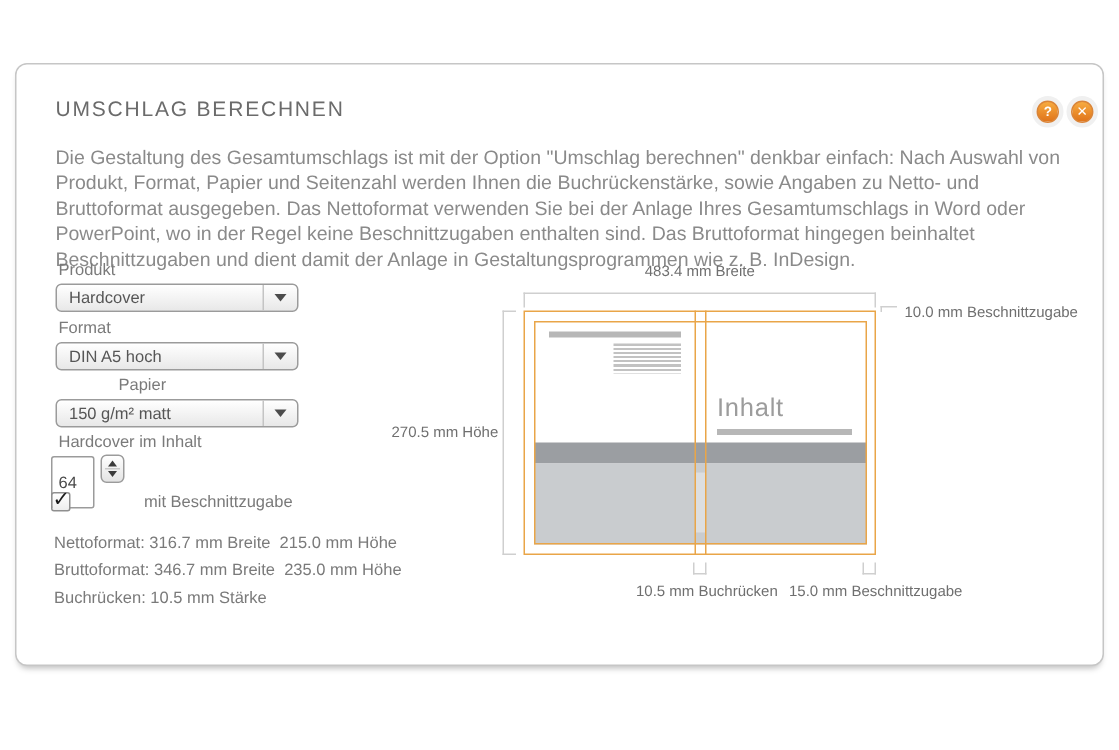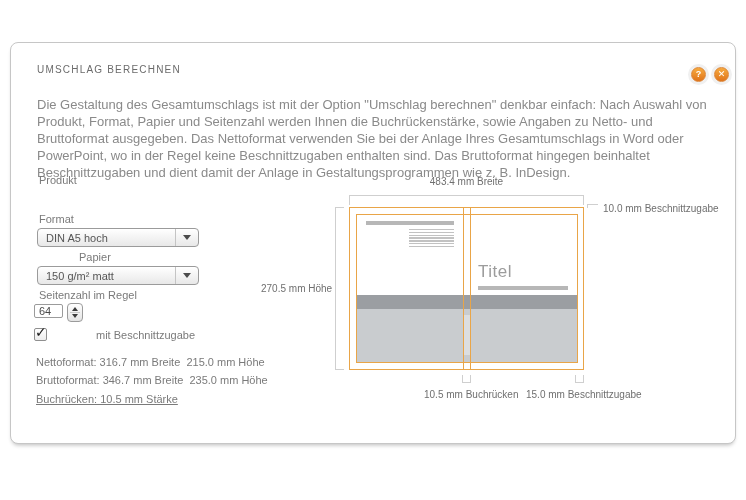--- a/index.html
+++ b/index.html
@@ -8,21 +8,21 @@
   .stage { position:relative; width:746px; height:500px; background:#ffffff; overflow:hidden; }
 
   .panel {
     position:absolute; left:10px; top:42px; width:726px; height:402px;
     background:#ffffff; border:1px solid #c6c6c6; border-radius:8px;
     box-shadow:0 3px 4px -2px rgba(0,0,0,0.28);
   }
 
   .page-title {
     position:absolute; left:26px; top:21px;
-    font-size:10px; font-weight:400; color:#6b6b6b; letter-spacing:1.2px;
+    font-size:14px; font-weight:400; color:#6b6b6b; letter-spacing:1.2px;
   }
 
   .icon-btn {
     position:absolute; top:24px; width:15px; height:15px; border-radius:50%;
     background:linear-gradient(#f7ab40,#e0741a);
     border:1px solid #d9853a;
     box-shadow:0 0 0 3px #f0f0f0;
     color:#ffffff; font-size:9px; font-weight:bold;
     display:flex; align-items:center; justify-content:center;
     cursor:pointer; line-height:1;
@@ -45,21 +45,21 @@
     display:flex; align-items:center; cursor:pointer;
   }
   .sel-text { flex:1; padding-left:8px; font-size:11px; color:#565656; white-space:nowrap; overflow:hidden; }
   .sel-arrow-zone {
     width:23px; height:100%; border-left:1px solid #c4c4c4;
     display:flex; align-items:center; justify-content:center;
   }
   .tri-down { width:0; height:0; border-left:4px solid transparent; border-right:4px solid transparent; border-top:5px solid #4c4c4c; }
 
   .num-input {
-    position:absolute; left:23px; top:261px; width:29px; height:14px;
+    position:absolute; left:23px; top:261px; width:29px; height:35px;
     border:1px solid #9b9b9b; border-radius:2px; background:#ffffff;
     font-size:11px; color:#4a4a4a; padding-left:4px;
     font-family:"Liberation Sans","DejaVu Sans",sans-serif;
   }
   .stepper {
     position:absolute; left:56px; top:260px; width:16px; height:19px;
     border:1px solid #9b9b9b; border-radius:4px;
     background:linear-gradient(#ffffff,#e4e4e4);
     display:flex; flex-direction:column; align-items:center; justify-content:center;
     cursor:pointer;
@@ -117,67 +117,73 @@
     <div class="icon-btn help">
       <span>?</span>
     </div>
     <div class="icon-btn close">
       <span>✕</span>
     </div>
 
     <p class="intro">Die Gestaltung des Gesamtumschlags ist mit der Option "Umschlag berechnen" denkbar einfach: Nach Auswahl von Produkt, Format, Papier und Seitenzahl werden Ihnen die Buchrückenstärke, sowie Angaben zu Netto- und Bruttoformat ausgegeben. Das Nettoformat verwenden Sie bei der Anlage Ihres Gesamtumschlags in Word oder PowerPoint, wo in der Regel keine Beschnittzugaben enthalten sind. Das Bruttoformat hingegen beinhaltet Beschnittzugaben und dient damit der Anlage in Gestaltungsprogrammen wie z. B. InDesign.</p>
 
     <label class="flabel" style="left:28px; top:131px;">Produkt</label>
+    <div class="select" style="left:26px; top:146px;">
+      <span class="sel-text">Hardcover</span>
+      <span class="sel-arrow-zone">
+          <i class="tri-down"></i>
+        </span>
+    </div>
 
     <label class="flabel" style="left:28px; top:170px;">Format</label>
     <div class="select" style="left:26px; top:185px;">
       <span class="sel-text">DIN A5 hoch</span>
       <span class="sel-arrow-zone">
           <i class="tri-down"></i>
         </span>
     </div>
 
     <label class="flabel" style="left:28px; top:208px;margin-left:40px;">Papier</label>
     <div class="select" style="left:26px; top:223px;">
       <span class="sel-text">150 g/m² matt</span>
       <span class="sel-arrow-zone">
           <i class="tri-down"></i>
         </span>
     </div>
 
-    <label class="flabel" style="left:28px; top:246px;">Seitenzahl im Regel</label>
+    <label class="flabel" style="left:28px; top:246px;">Hardcover im Inhalt</label>
     <input class="num-input" value="64" style="">
     <div class="stepper">
       <i class="tri-up-s"></i>
       <span class="step-divider"></span>
       <i class="tri-down-s"></i>
     </div>
 
     <div class="checkbox">
       <span class="check">✓</span>
     </div>
     <span class="cb-label">mit Beschnittzugabe</span>
 
     <div class="res-line" style="top:313px;">Nettoformat: 316.7 mm Breite  215.0 mm Höhe</div>
     <div class="res-line" style="top:331px;">Bruttoformat: 346.7 mm Breite  235.0 mm Höhe</div>
-    <div class="res-line" style="top:350px;text-decoration:underline;">Buchrücken: 10.5 mm Stärke</div>
+    <div class="res-line" style="top:350px;">Buchrücken: 10.5 mm Stärke</div>
 
     <div class="dim-label" style="left:338px; top:133px; width:235px; text-align:center;">483.4 mm Breite</div>
     <div class="bracket brk-top"></div>
 
     <div class="dim-label" style="left:250px; top:240px; width:69px; text-align:right;">270.5 mm Höhe</div>
     <div class="bracket brk-left"></div>
 
     <div class="band-dark"></div>
     <div class="band-light"></div>
     <div class="spine-mark"></div>
 
     <div class="back-bar"></div>
     <div class="back-text"></div>
-    <div class="cover-title">Titel</div>
+    <div class="cover-title">Inhalt</div>
     <div class="title-bar"></div>
 
     <div class="outer-rect"></div>
     <div class="inner-rect"></div>
     <div class="spine-line spine-l"></div>
     <div class="spine-line spine-r"></div>
 
     <div class="bracket brk-bleed-right"></div>
     <div class="dim-label" style="left:592px; top:160px;">10.0 mm Beschnittzugabe</div>
 

